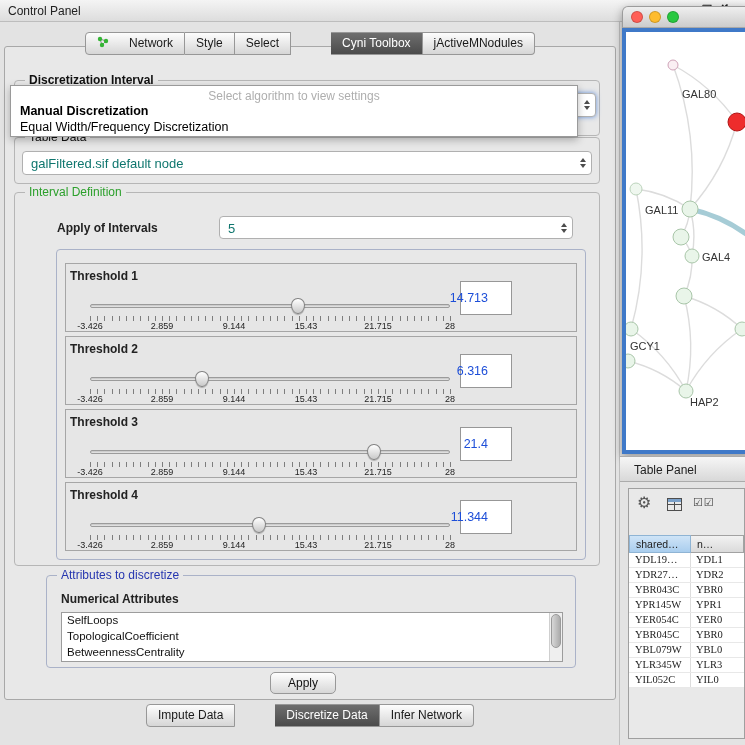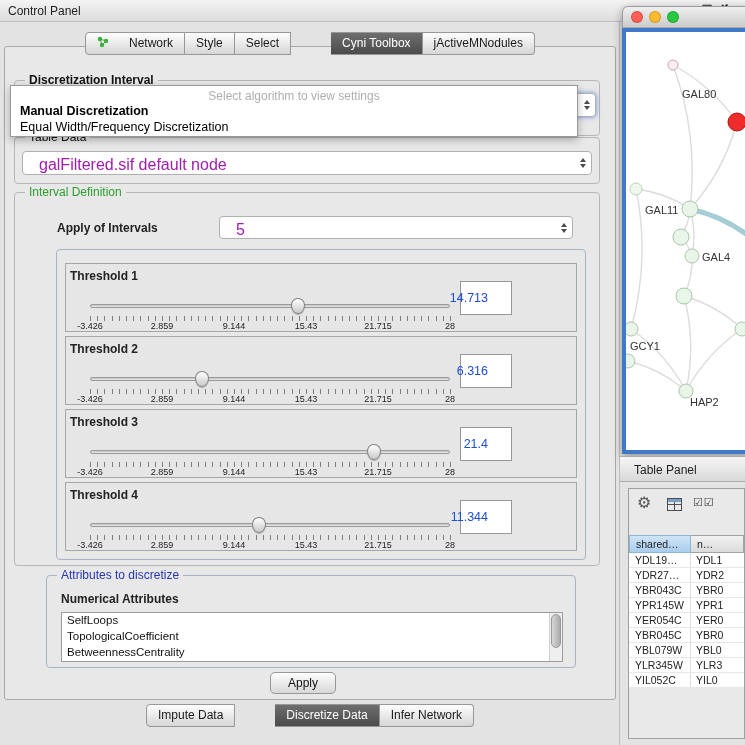--- a/index.html
+++ b/index.html
@@ -42,21 +42,21 @@
   .algo-group { left:9px; top:33px; width:586px; height:56px; }
   .combo-stub { left:566px; top:46px; width:25px; height:22px; z-index:5;
     border:1px solid #7fa8e2; box-shadow:0 0 5px rgba(80,130,215,.85); }
 
   .dropdown { position:absolute; left:5px; top:38px; width:568px; height:52px; z-index:20;
     background:#fff; border:1px solid #9a9a9a; box-shadow:0 3px 8px rgba(0,0,0,.28); padding-top:3px; }
   .dd-placeholder { height:15px; text-align:center; color:#aeaeae; font-size:12px; }
   .dd-item { height:16px; padding-left:9px; font-size:12.5px; color:#000; cursor:default; }
 
   .combo { position:absolute; background:#fff; border:1px solid #b0b0b0; border-radius:4px; height:24px; }
-  .combo-text { position:absolute; left:16px; top:4px; font-size:16px; color:#a21caf; white-space:nowrap; }
+  .combo-text { position:absolute; left:8px; top:4px; font-size:13px; color:#0f766e; white-space:nowrap; }
   .stepper { position:absolute; right:5px; top:50%; transform:translateY(-50%); display:flex; flex-direction:column; gap:2px; }
   .stepper i { display:block; width:0; height:0; border-left:3.5px solid transparent; border-right:3.5px solid transparent; }
   .stepper .up { border-bottom:4px solid #4c4c4c; }
   .stepper .down { border-top:4px solid #4c4c4c; }
 
   .td-group { left:9px; top:90px; width:586px; height:47px; }
   .td-combo { left:7px; top:13px; width:570px; }
 
   .interval-group { left:9px; top:145px; width:586px; height:374px; }
   .noi-label { position:absolute; left:42px; top:28px; font-size:12px; }
@@ -114,21 +114,21 @@
   .gear { position:absolute; left:8px; top:4px; font-size:16px; color:#555; }
   .grid-icon { position:absolute; left:38px; top:9px; width:15px; height:13px; border:1px solid #4e4e4e; background:
     linear-gradient(#7aa0c9 0 3px, transparent 3px),
     repeating-linear-gradient(90deg, transparent 0 6px, #4e4e4e 6px 7px),
     repeating-linear-gradient(0deg, transparent 0 5px, #4e4e4e 5px 6px); }
   .checks { position:absolute; left:64px; top:7px; font-size:11px; color:#3a3a3a; letter-spacing:1px; }
   .tbl-header { display:flex; height:18px; }
   .hcell { font-size:10.5px; padding:2px 3px 0 6px; white-space:nowrap; overflow:hidden; border:1px solid #a2a2a2; }
   .hcell.c0 { width:62px; background:linear-gradient(#cfe4f7,#a9cdee); border-color:#8fb4d4; }
   .hcell.c1 { flex:1; background:linear-gradient(#f2f2f2,#dadada); border-left:none; }
-  .tbl-rows { background:#e9e9e9; }
+  .tbl-rows { background:#e9e9e9;font-family:Liberation Serif, serif; }
   .tbl-row { display:flex; height:15px; background:#fff; border-bottom:1px solid #e8e8e8; font-size:10.5px; }
   .tbl-row .c0 { width:62px; padding:1px 3px 0 6px; border-right:1px solid #ddd; white-space:nowrap; overflow:hidden; }
   .tbl-row .c1 { flex:1; padding:1px 0 0 5px; white-space:nowrap; overflow:hidden; }
 </style>
 </head>
 <body>
 
 <div id="root">
 
   <div class="app-titlebar">

